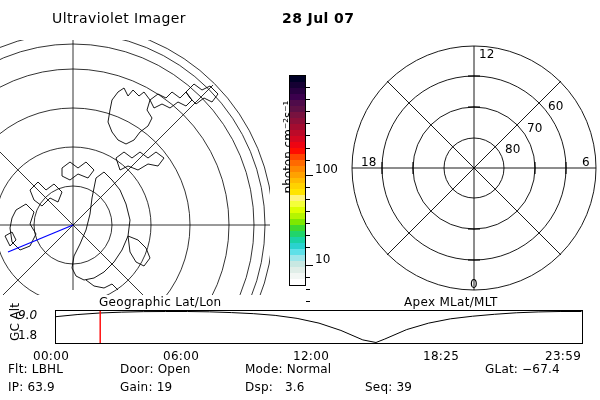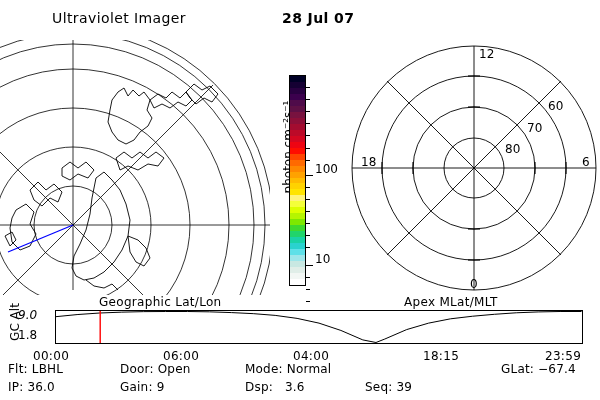--- a/index.html
+++ b/index.html
@@ -107,21 +107,21 @@
 
   
   #footer { position: absolute; left: 0; top: 360px; width: 600px; height: 40px; }
   .foot { font-size: 12px; letter-spacing: 0.2px; }
   .foot-r0 { top: 2px; }
   .foot-r1 { top: 20px; }
   .fc0 { left: 8px; }
   .fc1 { left: 120px; }
   .fc2 { left: 245px; }
   .fc3 { left: 365px; }
-  .fc4 { left: 485px; margin-left: 16px; }
+  .fc4 { left: 485px; }
 </style>
 </head>
 <body>
 
 <div id="header">
   <span class="txt title">Ultraviolet Imager</span>
   <span class="txt date">28 Jul 07</span>
 </div>
 
 <div id="geo-panel">
@@ -252,27 +252,27 @@
   <span class="txt strip-ytick" id="strip-ytick-hi">9.0</span>
   <span class="txt strip-ytick" id="strip-ytick-lo">1.8</span>
   <div id="strip-plot">
     <svg id="strip-svg" width="526" height="32" viewBox="0 0 526 32" preserveAspectRatio="none">
       <polyline id="alt-curve" fill="none" stroke="#000000" stroke-width="1" points="0.00,5.67 21.92,3.51 43.83,2.01 65.75,1.15 87.67,0.63 109.58,0.50 131.50,0.50 153.42,0.84 175.33,1.58 197.25,2.65 219.17,4.38 241.08,7.39 263.00,12.13 284.92,19.44 306.83,28.92 319.98,31.50 328.75,28.06 350.67,18.58 372.58,12.13 394.50,7.82 416.42,5.24 438.33,3.30 460.25,1.79 482.17,0.93 504.08,0.50 525.56,0.50"></polyline>
       <line id="time-cursor" y1="0" y2="32" stroke-width="1.4" x1="44.20" x2="44.20" stroke="#ff0000"></line>
     </svg>
   </div>
   <span class="txt strip-xtick" style="left:33px">00:00</span>
   <span class="txt strip-xtick" style="left:163px">06:00</span>
-  <span class="txt strip-xtick" style="left:293px">04:00</span>
-  <span class="txt strip-xtick" style="left:423px">18:15</span>
+  <span class="txt strip-xtick" style="left:293px">12:00</span>
+  <span class="txt strip-xtick" style="left:423px">18:25</span>
   <span class="txt strip-xtick" style="left:545px">23:59</span>
 </div>
 
 <div id="footer">
   <span class="txt foot foot-r0 fc0">Flt: LBHL</span>
   <span class="txt foot foot-r0 fc2">Mode: Normal</span>
   <span class="txt foot foot-r0 fc1">Door: Open</span>
   <span class="txt foot foot-r0 fc4">GLat: −67.4</span>
-  <span class="txt foot foot-r1 fc0">IP: 36.0</span>
-  <span class="txt foot foot-r1 fc1">Gain: 9</span>
+  <span class="txt foot foot-r1 fc0">IP: 63.9</span>
+  <span class="txt foot foot-r1 fc1">Gain: 19</span>
   <span class="txt foot foot-r1 fc2">Dsp:   3.6</span>
   <span class="txt foot foot-r1 fc3">Seq: 39</span>
 </div>
 
 </body></html>

